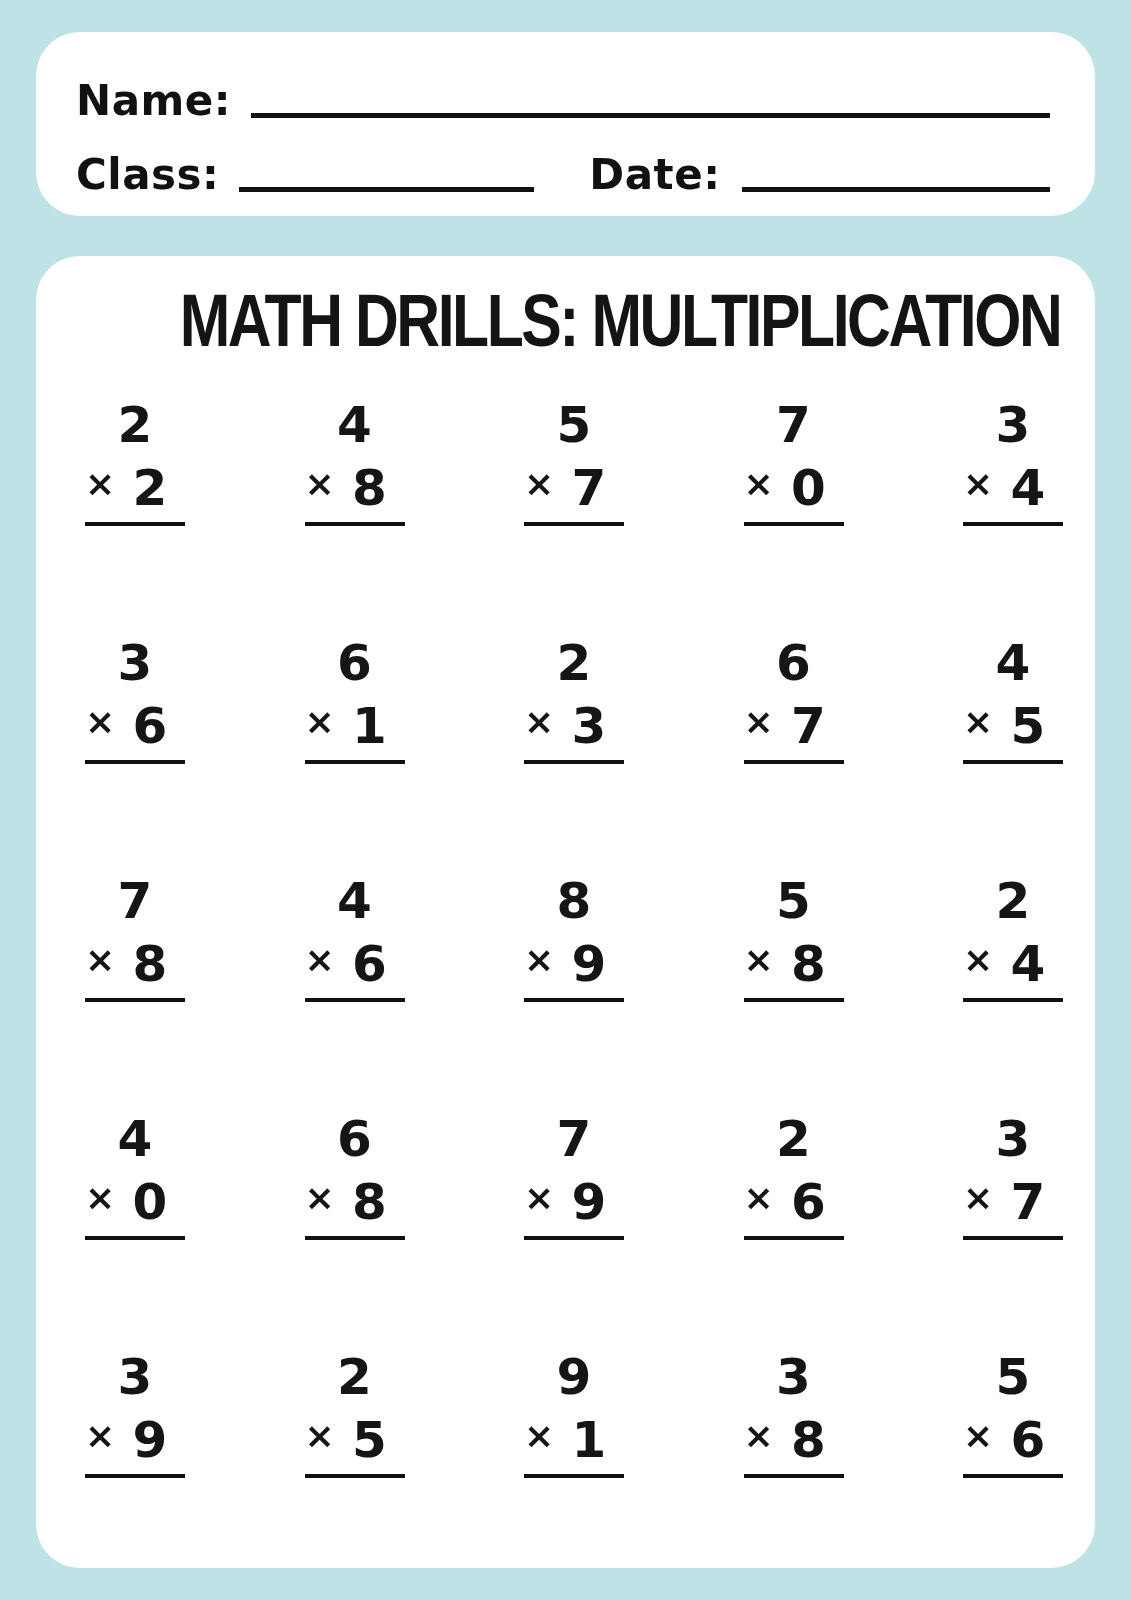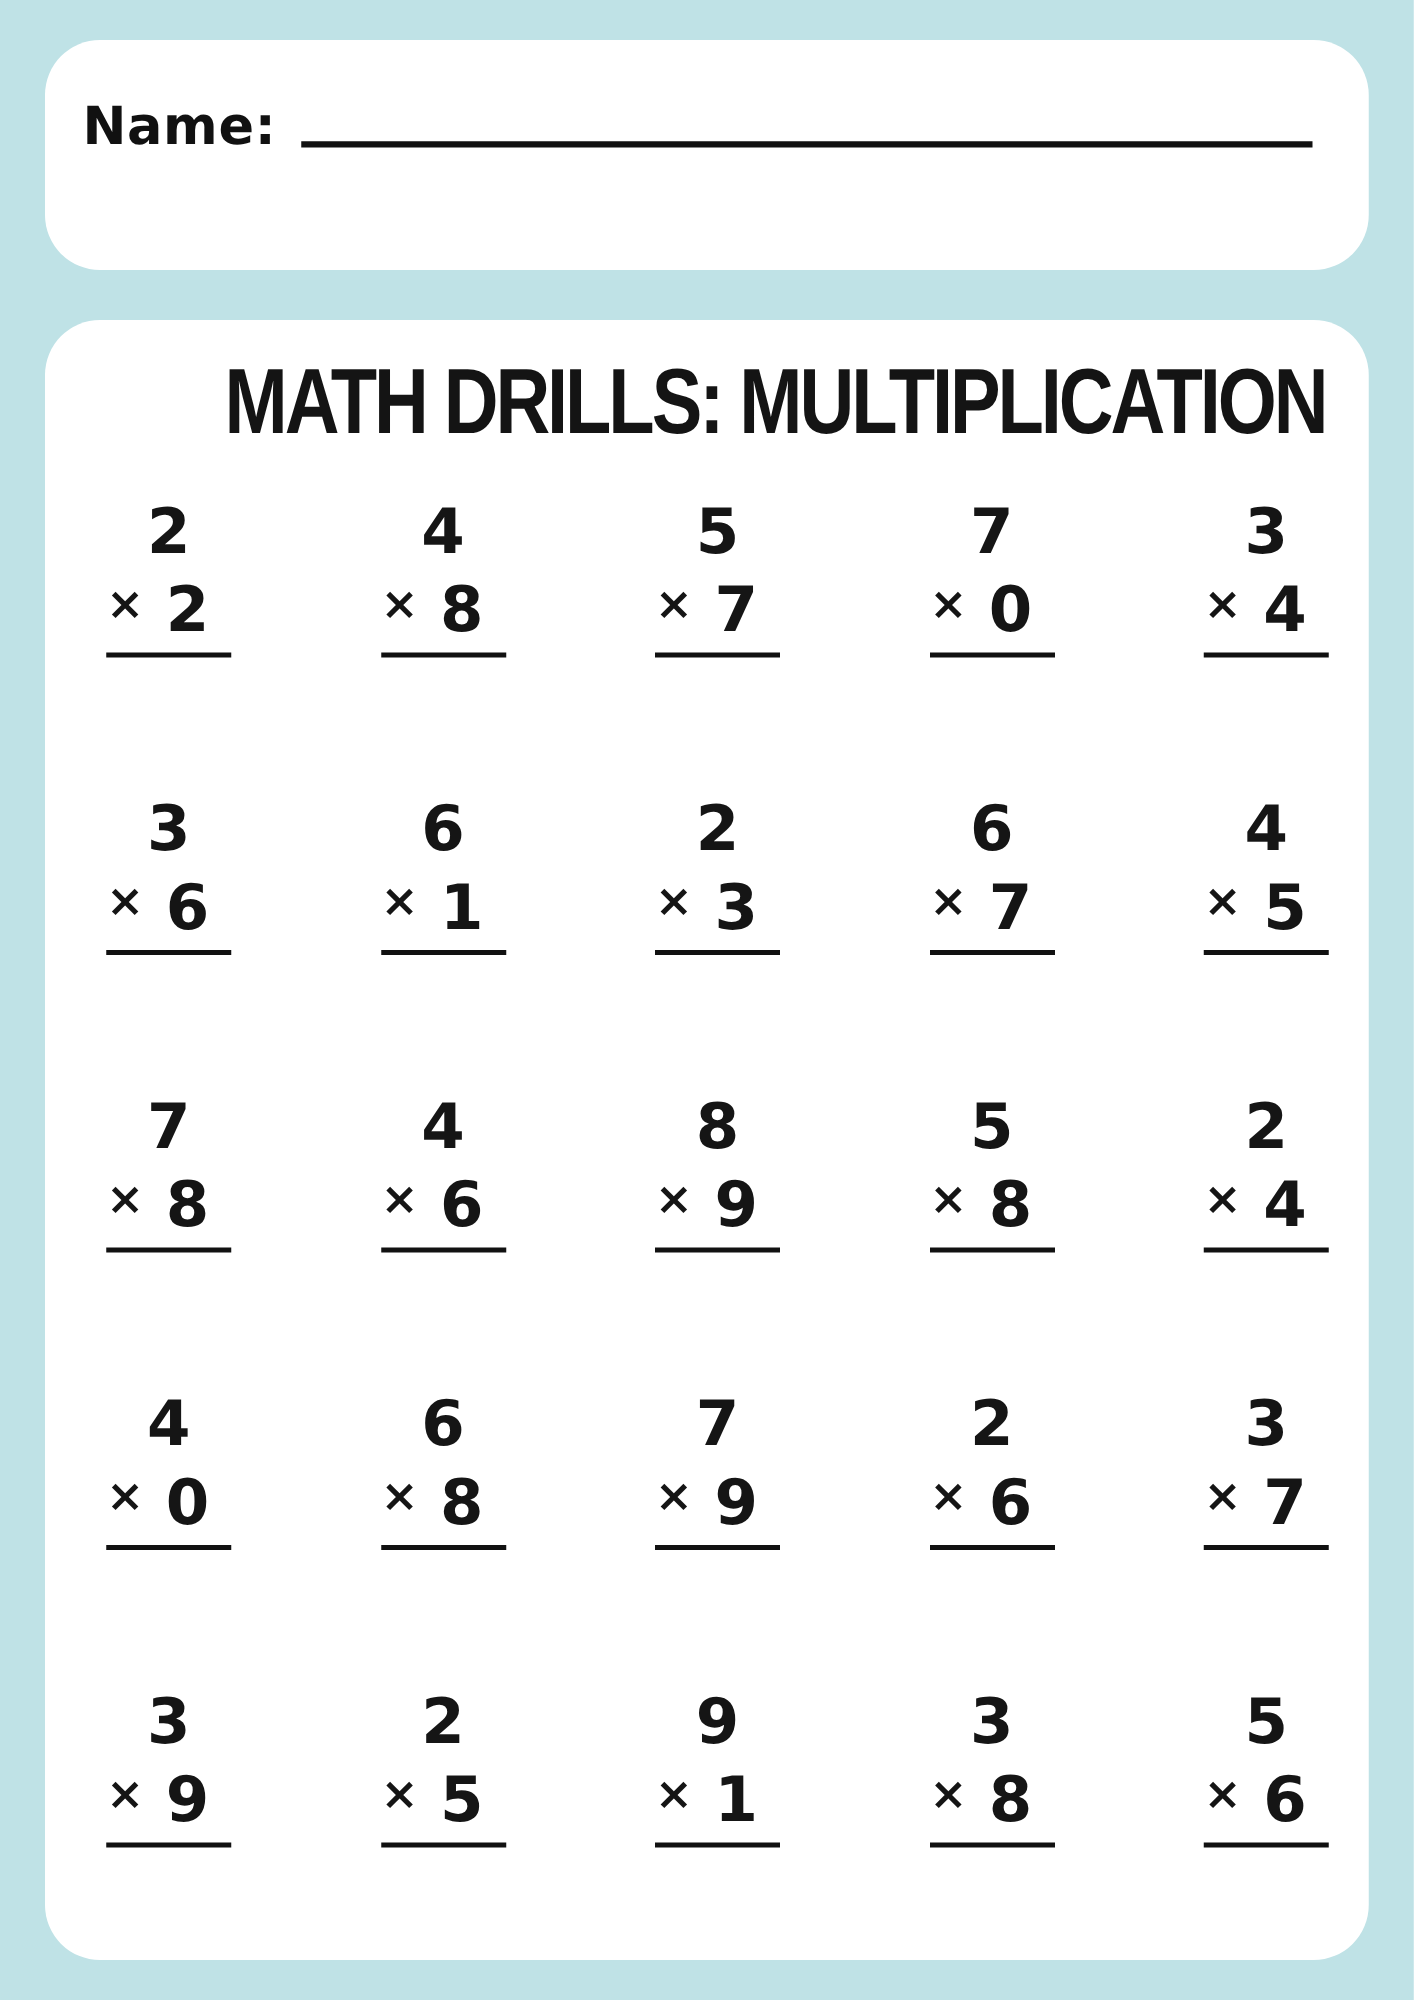--- a/index.html
+++ b/index.html
@@ -15,21 +15,21 @@
     width: 1131px;
     height: 1600px;
     padding: 32px 36px;
   }
 
   
   .card-top {
     background: #ffffff;
     border-radius: 44px;
     height: 184px;
-    padding: 30px 45px 0 30px;
+    padding: 30px 45px 0 40px;
     margin-bottom: 40px;
   }
   .hdr-row {
     display: flex;
     align-items: flex-end;
     height: 62px;
   }
   .hdr-row + .hdr-row { margin-top: 12px; }
   .hdr-label {
     font-size: 42px;
@@ -111,20 +111,26 @@
 </head>
 <body>
 
 <div class="page">
 
   <div class="card-top">
     <div class="hdr-row">
       <span class="hdr-label">Name:</span>
       <div class="fill-line line-name"></div>
     </div>
+    <div class="hdr-row">
+      <span class="hdr-label">Class:</span>
+      <div class="fill-line line-class"></div>
+      <span class="hdr-label lbl-date">Date:</span>
+      <div class="fill-line line-date"></div>
+    </div>
   </div>
 
   <div class="card-main">
     <div class="title">
       <span>MATH DRILLS: MULTIPLICATION</span>
     </div>
 
     <div class="grid">
 
       <div class="problem">

